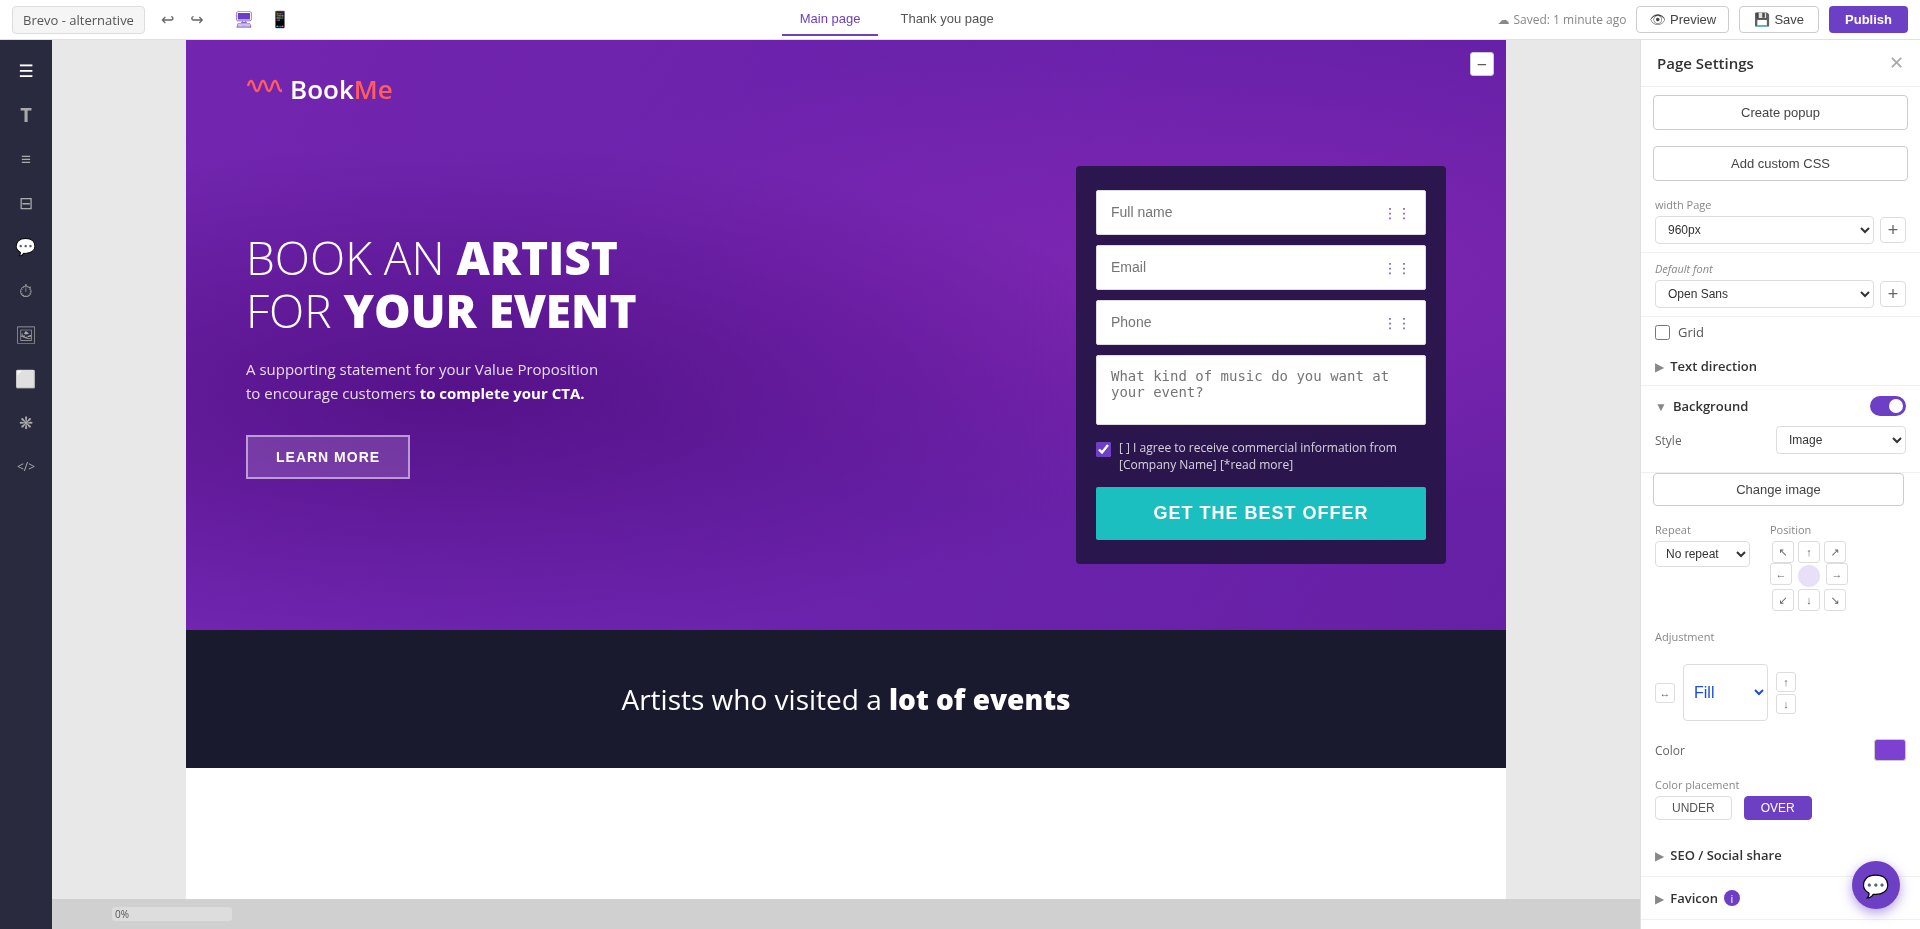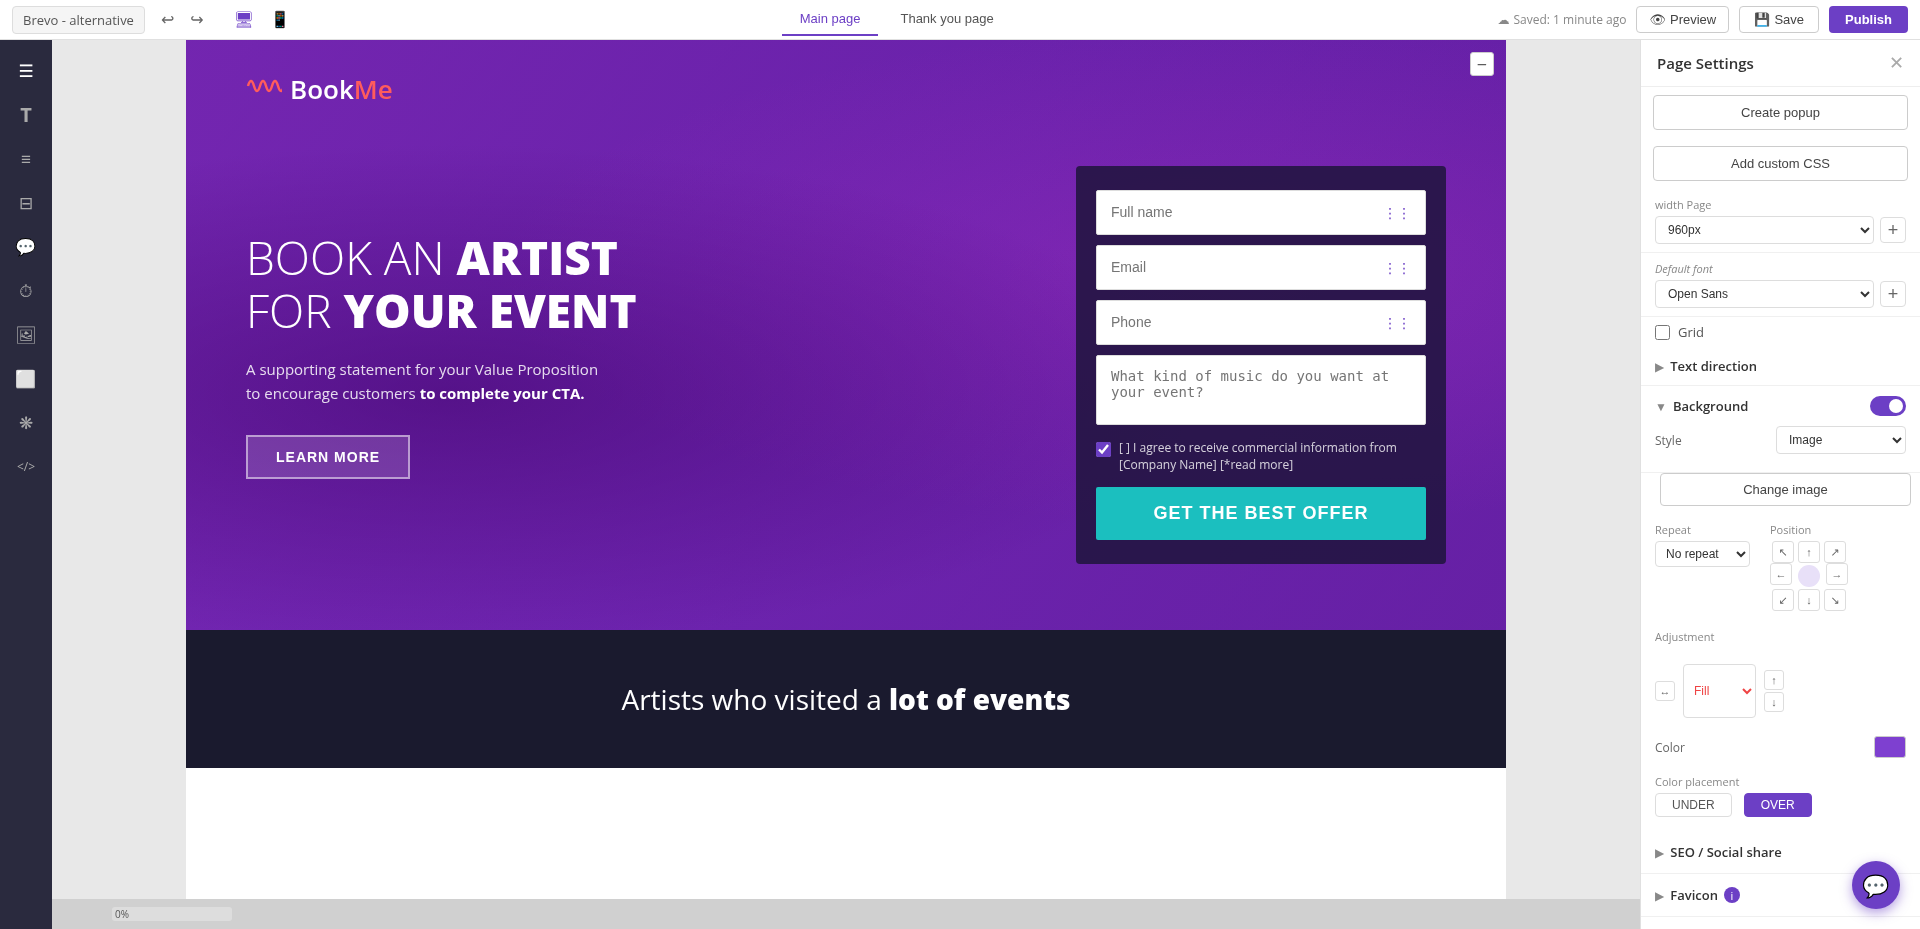--- a/index.html
+++ b/index.html
@@ -337,21 +337,21 @@
       border-radius: 4px;
       padding: 5px 8px;
       font-size: 12px;
       color: #333;
       background: #fff;
       cursor: pointer;
       min-width: 130px;
     }
     .change-image-btn {
       width: calc(100% - 28px);
-      margin: 0 19px 10px;
+      margin: 0 12px 10px;
       padding: 8px;
       border: 1px solid #ccc;
       background: #fff;
       border-radius: 4px;
       font-size: 13px;
       color: #444;
       cursor: pointer;
       text-align: center;
     }
 
@@ -410,22 +410,22 @@
     .adjustment-row {
       padding: 6px 14px;
       margin-bottom: 6px;
     }
     .adj-label { font-size: 11px; color: #888; margin-bottom: 20px; }
     .adj-controls { display: flex; align-items: center; gap: 8px; }
     .adj-select {
       border: 1px solid #ddd;
       border-radius: 4px;
       padding: 18px 6px;
-      font-size: 12px;
-      color: #ef4444;
+      font-size: 16px;
+      color: #1d4ed8;
       background: #fff;
       cursor: pointer;
     }
     .adj-arrows-v { display: flex; flex-direction: column; gap: 2px; }
     .adj-small-btn {
       width: 20px;
       height: 20px;
       background: none;
       border: 1px solid #ddd;
       border-radius: 3px;

